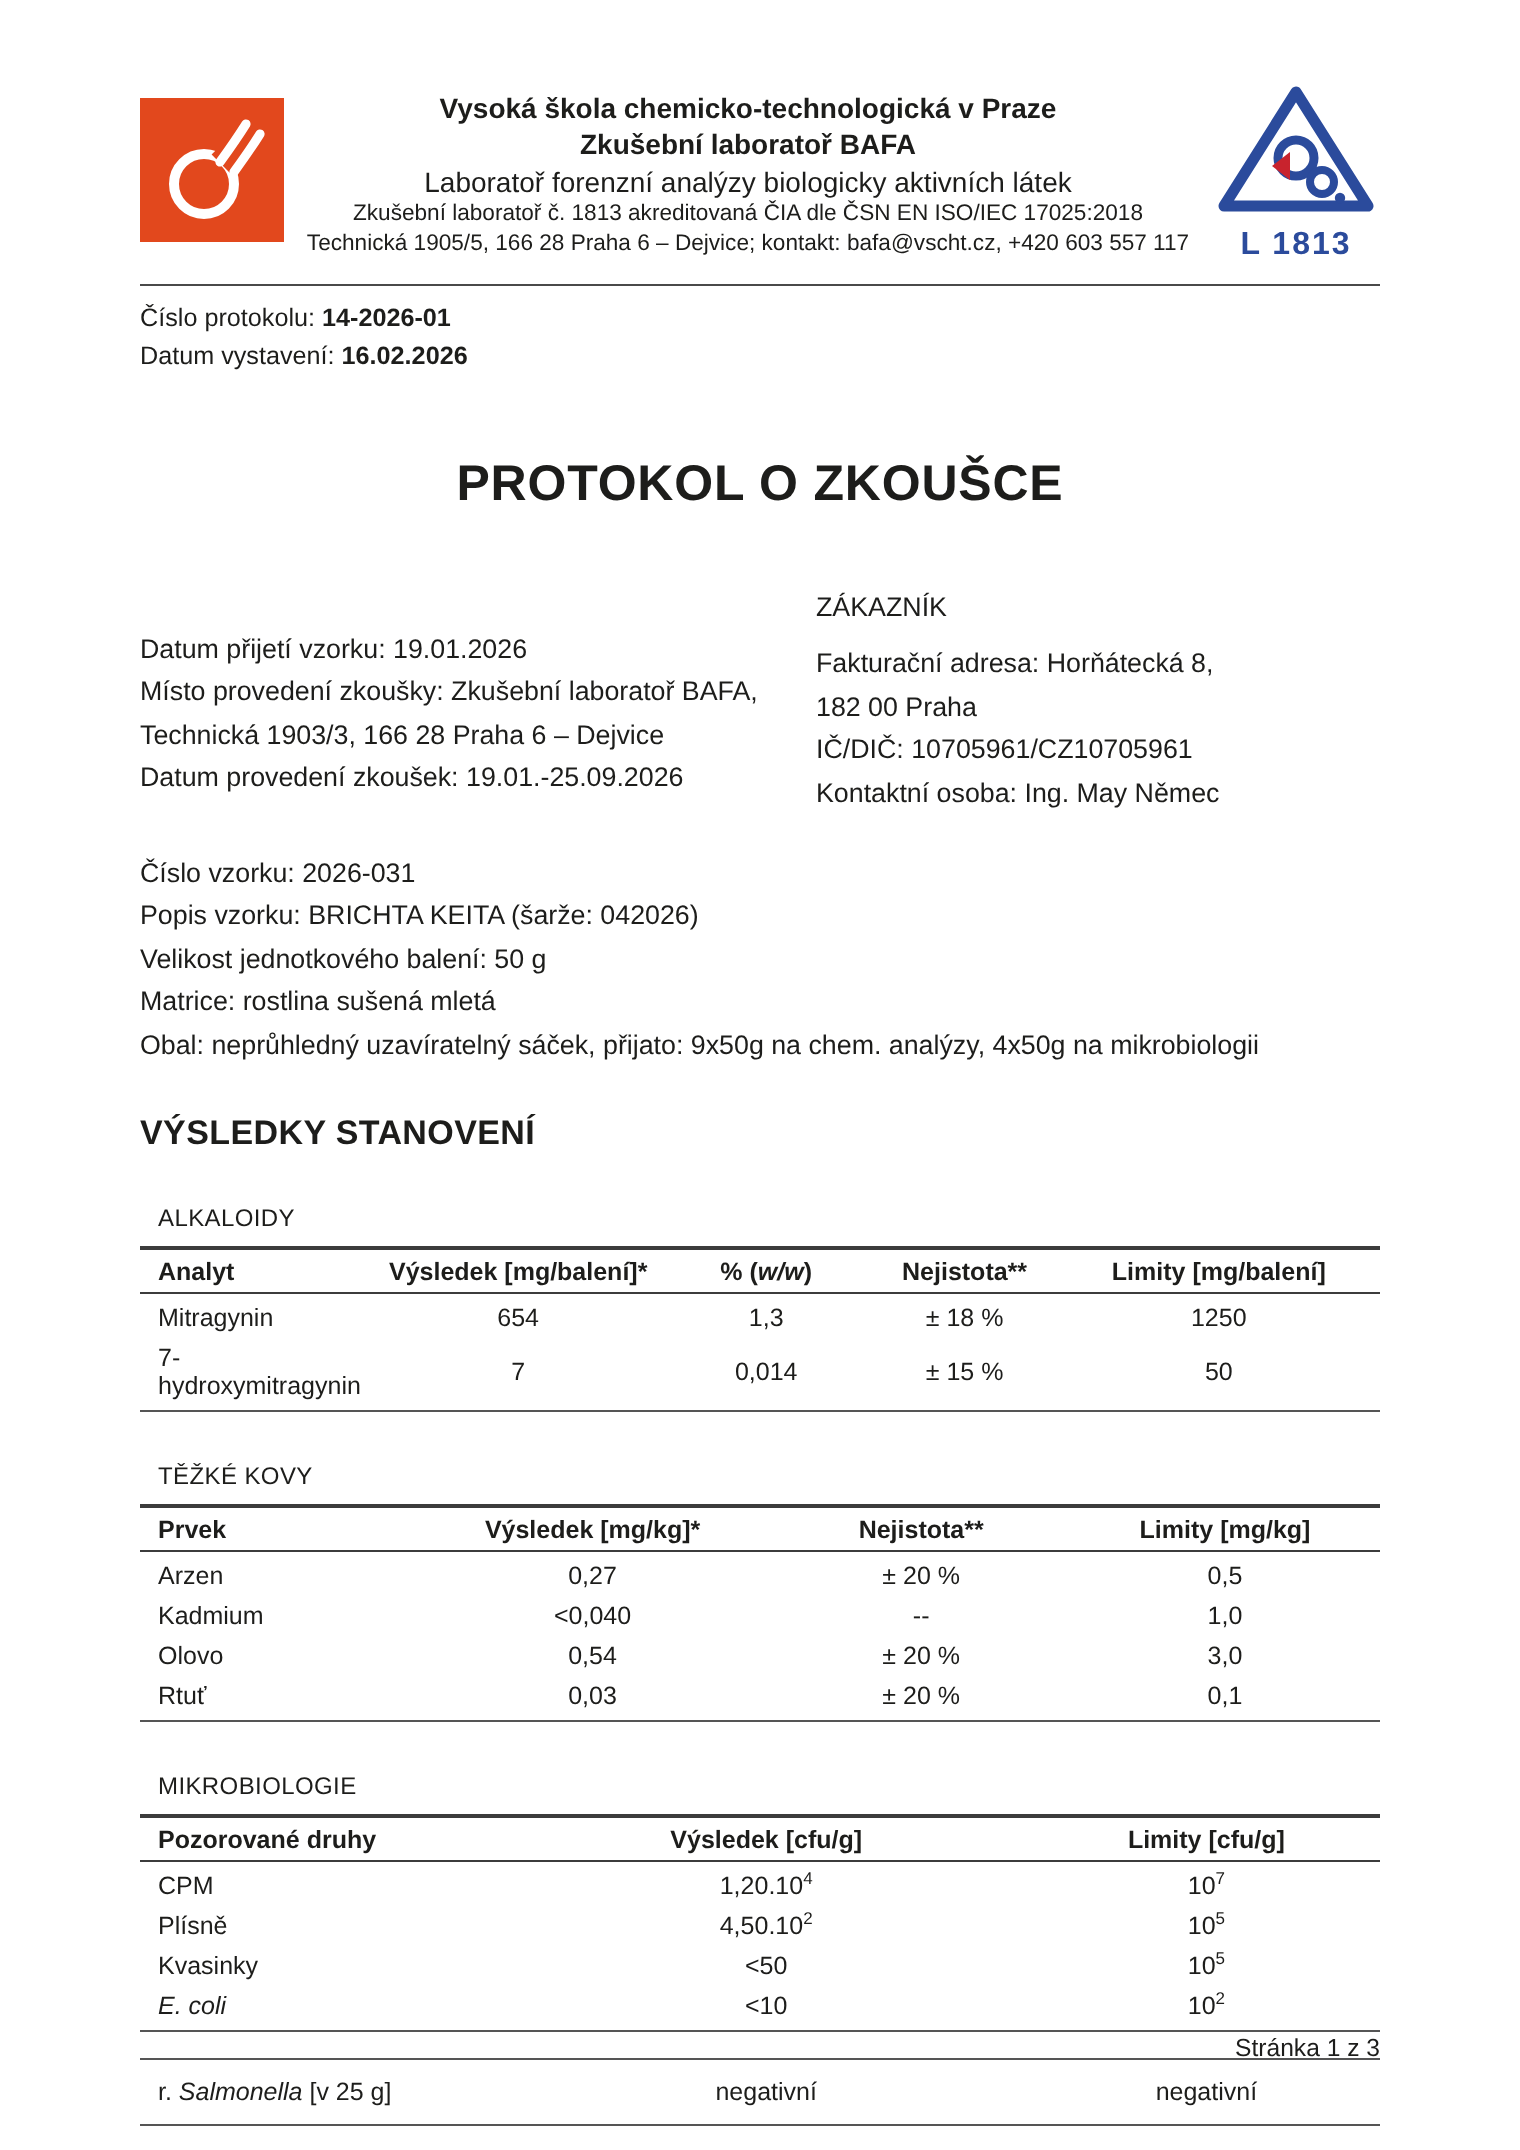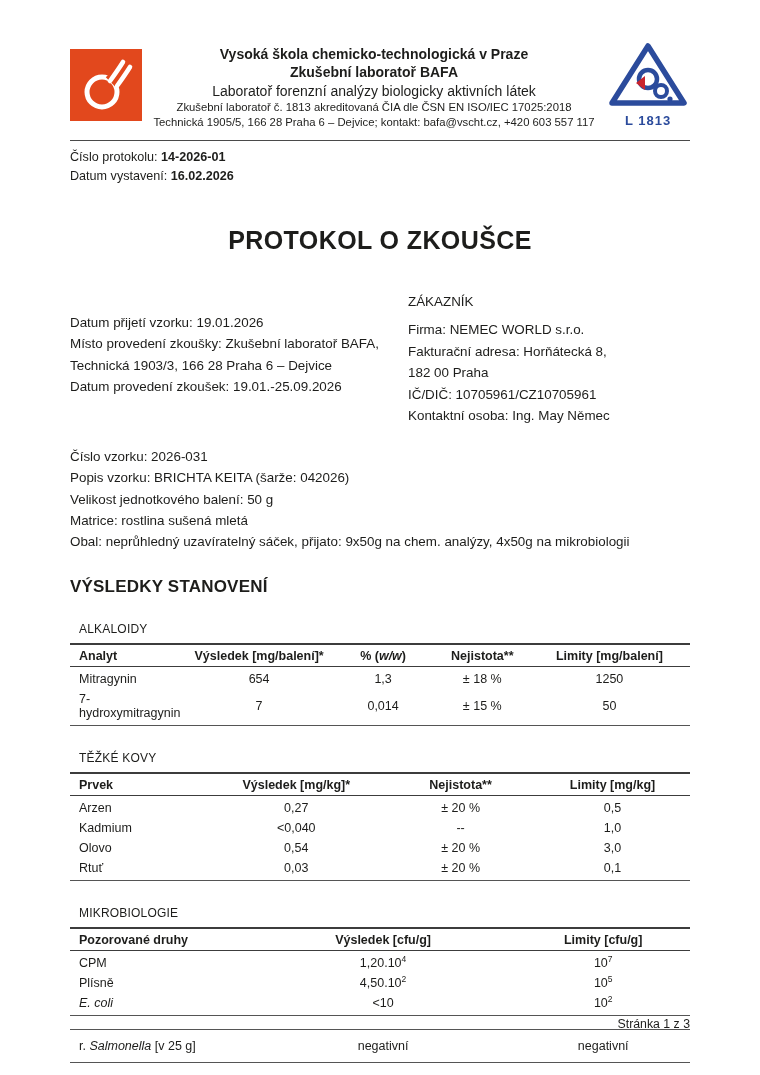--- a/index.html
+++ b/index.html
@@ -14,21 +14,21 @@
   .page { width:760px; height:1075px; padding:45px 70px 0 70px; position:relative; }
 
   
   .letterhead { display:flex; align-items:flex-start; }
   .vscht-logo { width:72px; height:72px; flex:0 0 72px; margin-top:4px; }
   .org-block { flex:1; text-align:center; padding:0 6px; line-height:1.32; }
   .org-bold { font-size:14px; font-weight:700; }
   .org-reg  { font-size:14px; }
   .org-small{ font-size:11.3px; }
   .cia-logo { width:84px; flex:0 0 84px; text-align:center; margin-top:-4px; }
-  .cia-mark-label { color:#2b4b9c; font-weight:700; font-size:13px; letter-spacing:1px; margin-top:-2px; }
+  .cia-mark-label { color:#2b4b9c; font-weight:700; font-size:16px; letter-spacing:1px; margin-top:-2px; }
 
   .rule { border:none; border-top:1.6px solid #4a4a4a; margin-top:10px; }
 
   
   .protocol-meta { margin-top:7px; font-size:12.6px; line-height:1.5; }
   .meta-value { font-weight:700; }
 
   
   .doc-title { text-align:center; font-size:25px; font-weight:700; letter-spacing:0.4px; margin-top:40px; }
 
@@ -116,21 +116,20 @@
 
   <div class="info-cols">
     <div class="info-left">
       <div>Datum přijetí vzorku: 19.01.2026</div>
       <div>Místo provedení zkoušky: Zkušební laboratoř BAFA,</div>
       <div>Technická 1903/3, 166 28 Praha 6 – Dejvice</div>
       <div>Datum provedení zkoušek: 19.01.-25.09.2026</div>
     </div>
     <div class="info-right">
       <div class="customer-heading">ZÁKAZNÍK</div>
-      <div>Firma: NEMEC WORLD s.r.o.</div>
       <div>Fakturační adresa: Horňátecká 8,</div>
       <div>182 00 Praha</div>
       <div>IČ/DIČ: 10705961/CZ10705961</div>
       <div>Kontaktní osoba: Ing. May Němec</div>
     </div>
   </div>
 
   <div class="sample-block">
     <div>Číslo vzorku: 2026-031</div>
     <div>Popis vzorku: BRICHTA KEITA (šarže: 042026)</div>
@@ -240,20 +239,25 @@
         <td>CPM</td>
         <td><span>1,20.10</span><sup>4</sup></td>
         <td><span>10</span><sup>7</sup></td>
       </tr>
       <tr>
         <td>Plísně</td>
         <td><span>4,50.10</span><sup>2</sup></td>
         <td><span>10</span><sup>5</sup></td>
       </tr>
       <tr>
+        <td>Kvasinky</td>
+        <td><span>&lt;50</span><sup></sup></td>
+        <td><span>10</span><sup>5</sup></td>
+      </tr>
+      <tr>
         <td class="it">E. coli</td>
         <td><span>&lt;10</span><sup></sup></td>
         <td><span>10</span><sup>2</sup></td>
       </tr>
     </tbody>
   </table>
 
   <table class="salmonella mic">
     <colgroup>
         <col class="c1">

